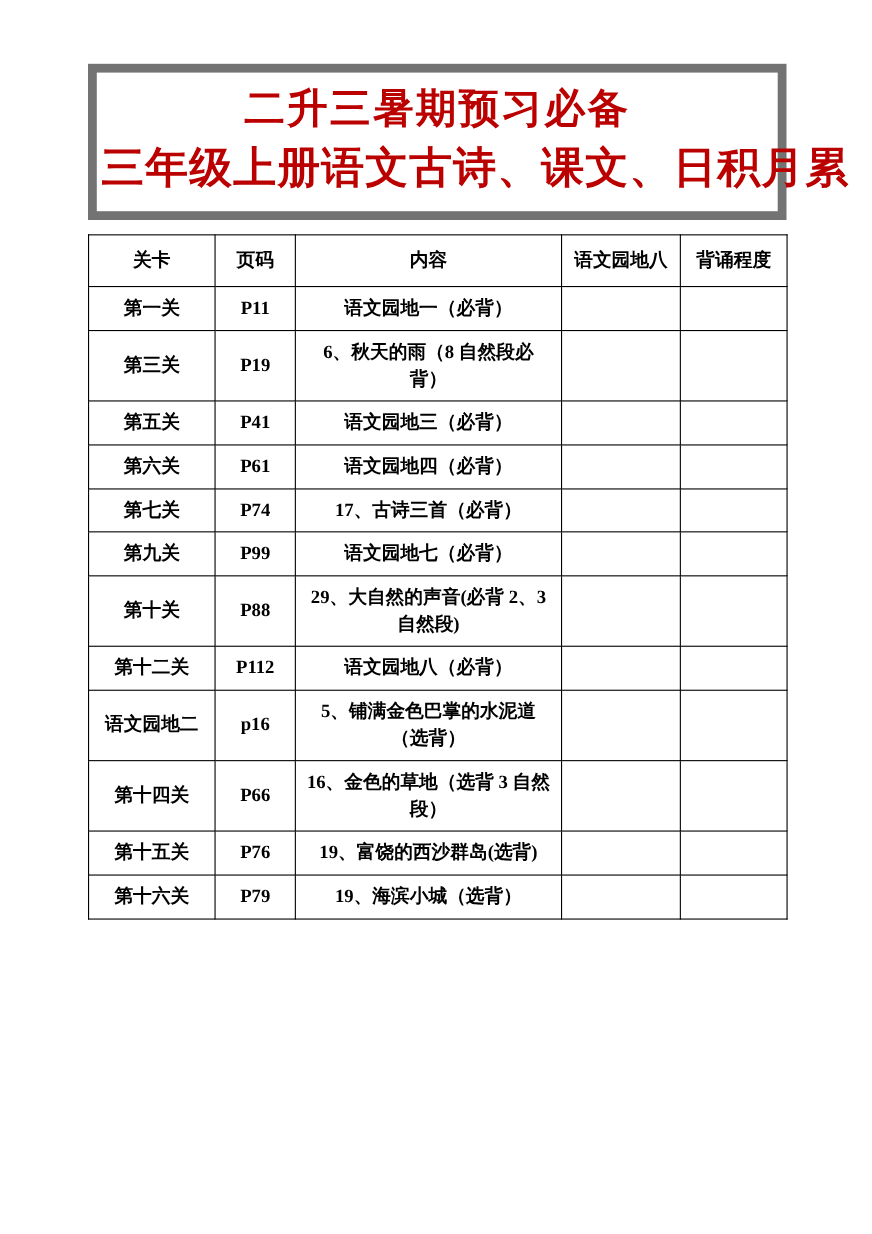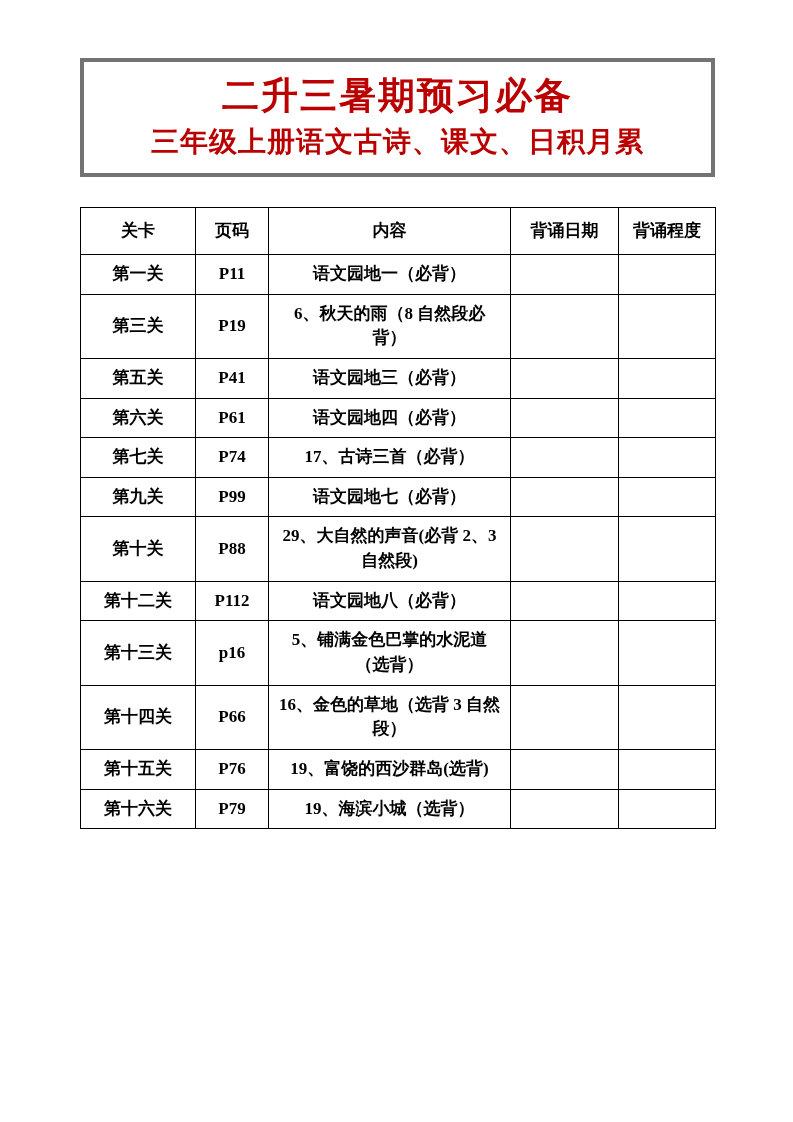--- a/index.html
+++ b/index.html
@@ -15,39 +15,39 @@
     color: #000000;
     position: relative;
   }
   .page {
     width: 793px;
     height: 1122px;
     padding: 58px 78px 0 80px;
   }
   .title-box {
     width: 635px;
-    border: 4px solid #737373;
+    border: 8px solid #737373;
     text-align: center;
     font-weight: bold;
     padding: 8px 4px 12px 4px;
   }
   .title-line1 {
     font-size: 37px;
     line-height: 1.4;
     letter-spacing: 2px;
   }
   .title-line2 {
-    font-size: 28px;
+    font-size: 39px;
     line-height: 1.4;
     letter-spacing: 1px;
     white-space: nowrap;
   }
   table.content-table {
     width: 635px;
-    margin-top: 30px;
+    margin-top: 13px;
     border-collapse: collapse;
     table-layout: fixed;
   }
   .content-table th,
   .content-table td {
     border: 1.5px solid #000000;
     text-align: center;
     vertical-align: middle;
     font-weight: bold;
     font-size: 17px;
@@ -84,21 +84,21 @@
       <col class="c-page">
       <col class="c-content">
       <col class="c-date">
       <col class="c-degree">
     </colgroup>
     <thead>
       <tr>
         <th>关卡</th>
         <th>页码</th>
         <th>内容</th>
-        <th>背诵日期</th>
+        <th>语文园地八</th>
         <th>背诵程度</th>
       </tr>
     </thead>
     <tbody>
         <tr>
           <td>第一关</td>
           <td>P11</td>
           <td>语文园地一（必背）</td>
           <td></td>
           <td></td>
@@ -146,21 +146,21 @@
           <td></td>
         </tr>
         <tr>
           <td>第十二关</td>
           <td>P112</td>
           <td>语文园地八（必背）</td>
           <td></td>
           <td></td>
         </tr>
         <tr>
-          <td>第十三关</td>
+          <td>语文园地二</td>
           <td>p16</td>
           <td>5、铺满金色巴掌的水泥道（选背）</td>
           <td></td>
           <td></td>
         </tr>
         <tr>
           <td>第十四关</td>
           <td>P66</td>
           <td>16、金色的草地（选背 3 自然段）</td>
           <td></td>

